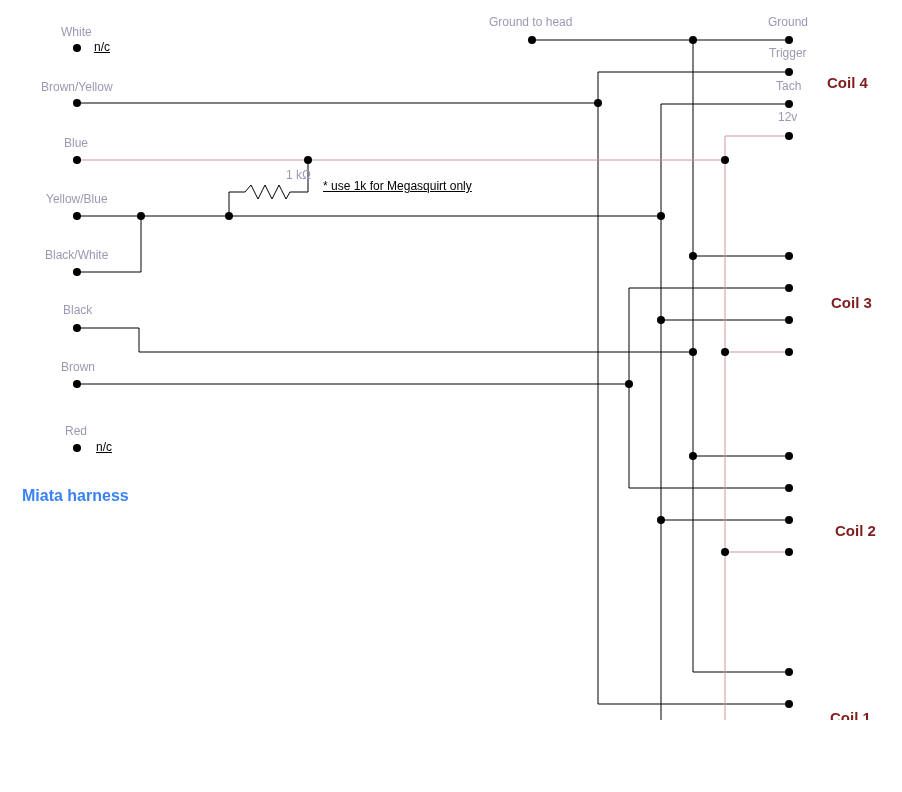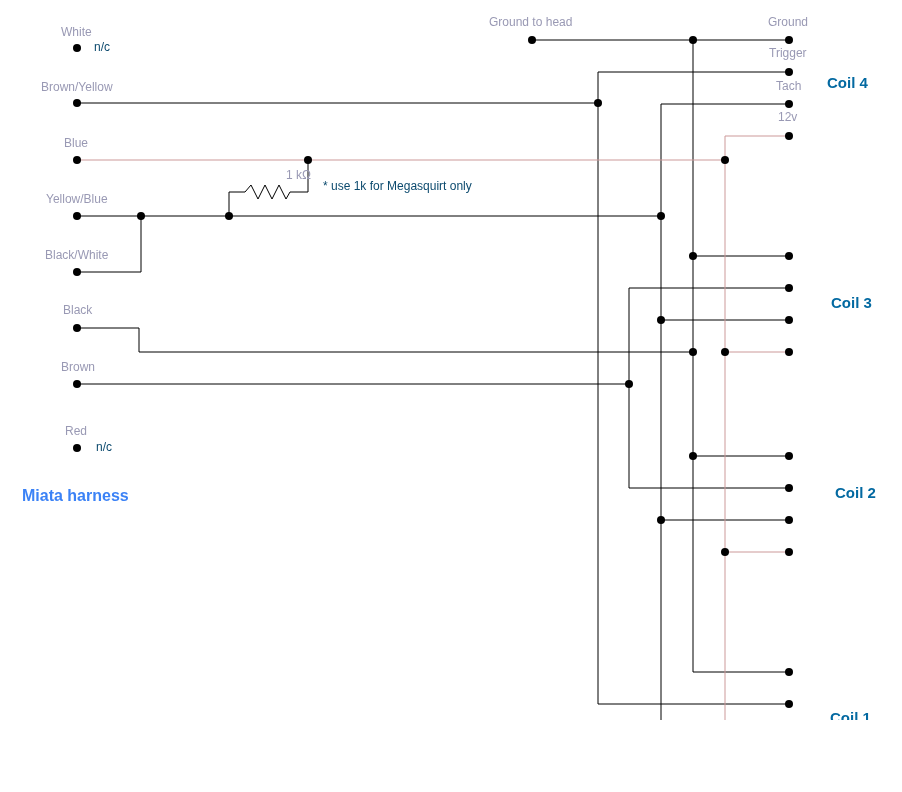--- a/index.html
+++ b/index.html
@@ -1,42 +1,42 @@
 <!DOCTYPE html>
 <html><head>
 <meta charset="utf-8">
 <style>
   html,body{margin:0;padding:0;background:#ffffff;}
   #canvas{position:relative;width:902px;height:720px;background:#ffffff;
           font-family:"Liberation Sans",sans-serif;overflow:hidden;}
   #diagram-svg{position:absolute;left:0;top:0;}
   .lbl{position:absolute;font-size:12px;line-height:13px;color:#9999b4;white-space:nowrap;}
-  .lbl.dark{color:#0c4a6e;}
-  .lbl.coil{font-size:15px;font-weight:bold;color:#0369a1;}
+  .lbl.dark{color:#000000;text-decoration:underline;}
+  .lbl.coil{font-size:15px;font-weight:bold;color:#7f1d1d;}
   .lbl.title{font-size:16px;font-weight:bold;color:#3b82f6;}
   [data-name="white-label"]{left:61px;top:26px;}
   [data-name="white-nc-label"]{left:94px;top:41px;}
   [data-name="brown-yellow-label"]{left:41px;top:81px;}
   [data-name="blue-label"]{left:64px;top:137px;}
   [data-name="yellow-blue-label"]{left:46px;top:193px;}
   [data-name="black-white-label"]{left:45px;top:249px;}
   [data-name="black-label"]{left:63px;top:304px;}
   [data-name="brown-label"]{left:61px;top:361px;}
   [data-name="red-label"]{left:65px;top:425px;}
   [data-name="red-nc-label"]{left:96px;top:441px;}
   [data-name="resistor-value-label"]{left:255px;top:169px;margin-left:31px;}
   [data-name="resistor-note-label"]{left:323px;top:180px;}
   [data-name="ground-to-head-label"]{left:489px;top:16px;}
   [data-name="pin-label-ground"]{left:768px;top:16px;}
   [data-name="pin-label-trigger"]{left:769px;top:47px;}
   [data-name="pin-label-tach"]{left:776px;top:80px;}
   [data-name="pin-label-12v"]{left:778px;top:111px;}
   [data-name="coil4-label"]{left:827px;top:76px;}
   [data-name="coil3-label"]{left:831px;top:296px;}
-  [data-name="coil2-label"]{left:835px;top:486px;}
+  [data-name="coil2-label"]{left:835px;top:524px;}
   [data-name="coil1-label"]{left:830px;top:711px;}
   [data-name="harness-title"]{left:22px;top:489px;}
 </style>
 </head>
 <body>
 
 <div id="canvas" data-name="wiring-diagram">
   <svg id="diagram-svg" width="902" height="792" viewBox="0 0 902 792" data-name="wiring-svg">
     <g id="wires-layer" data-name="wires-layer">
         <polyline points="532,40 789,40" fill="none" stroke="#000000" stroke-width="1" data-name="ground-to-head-wire"></polyline>

